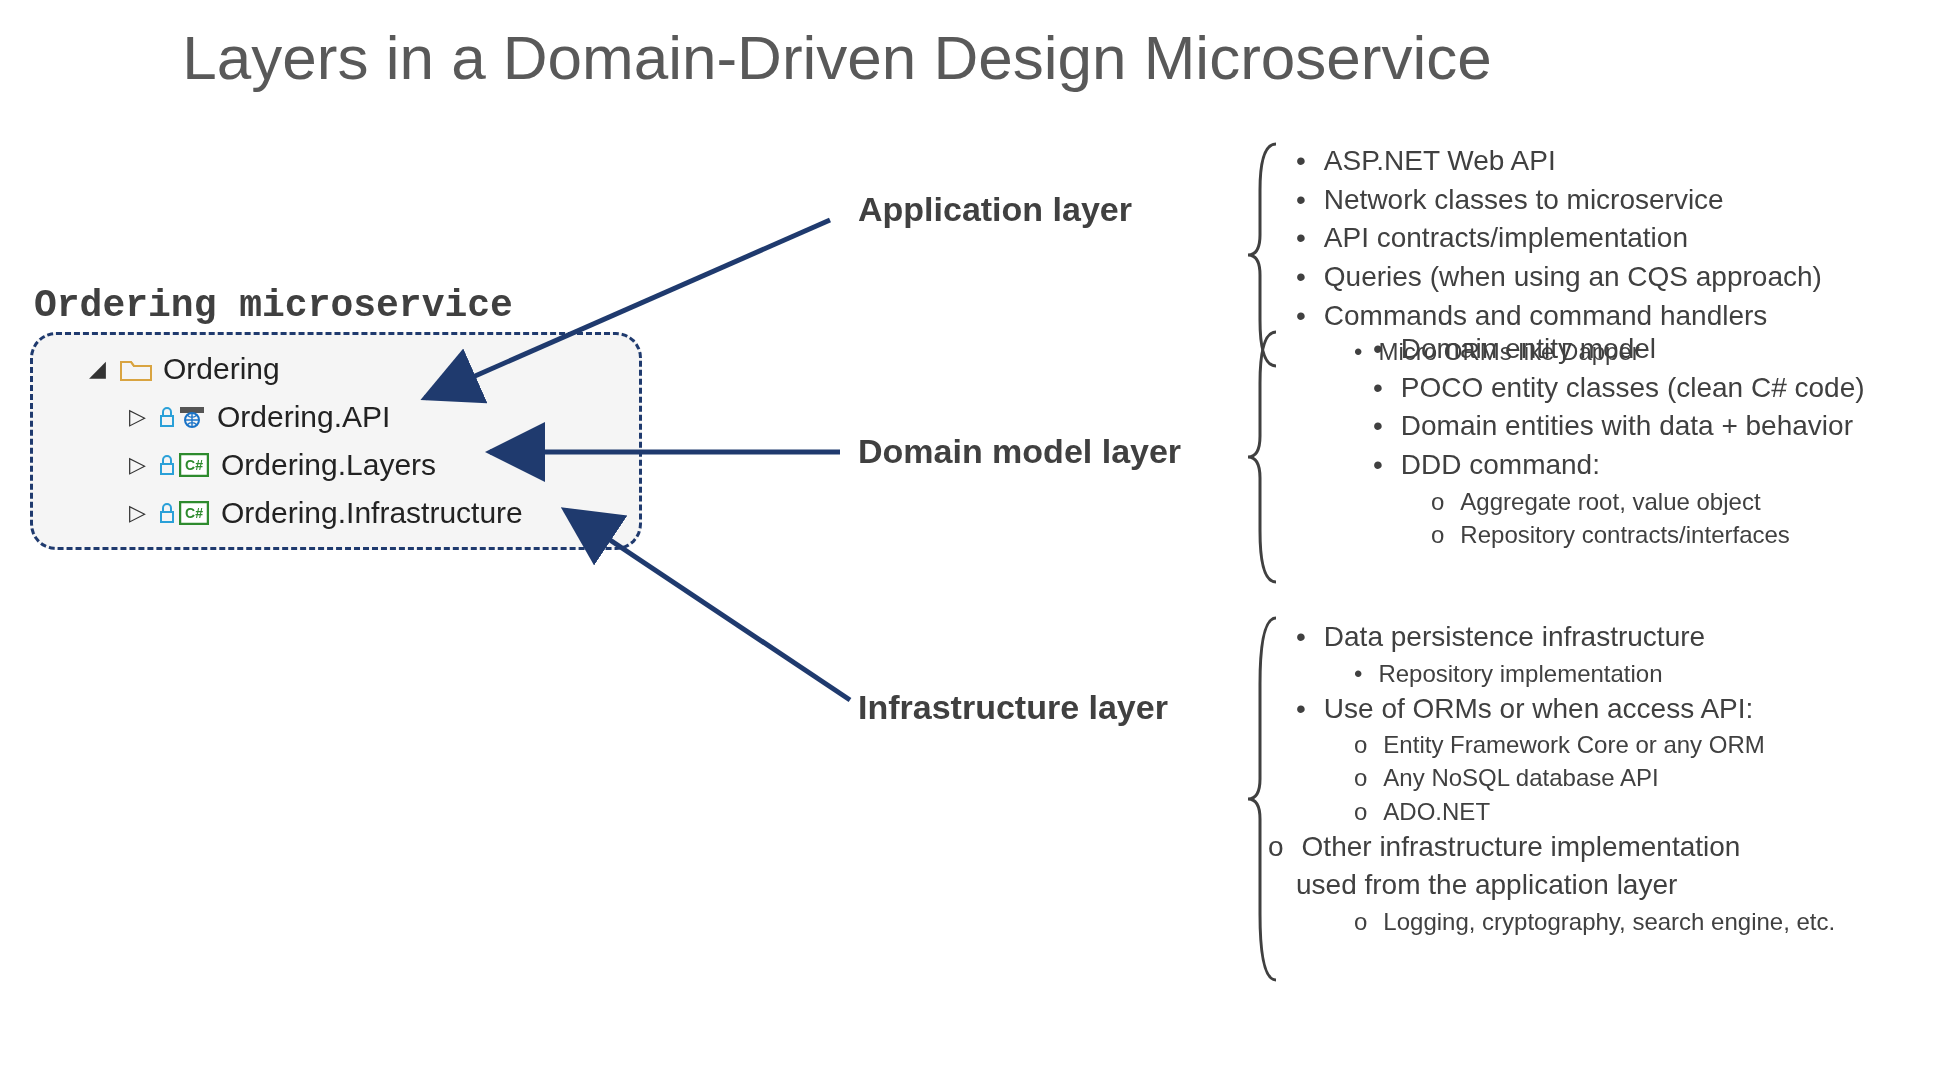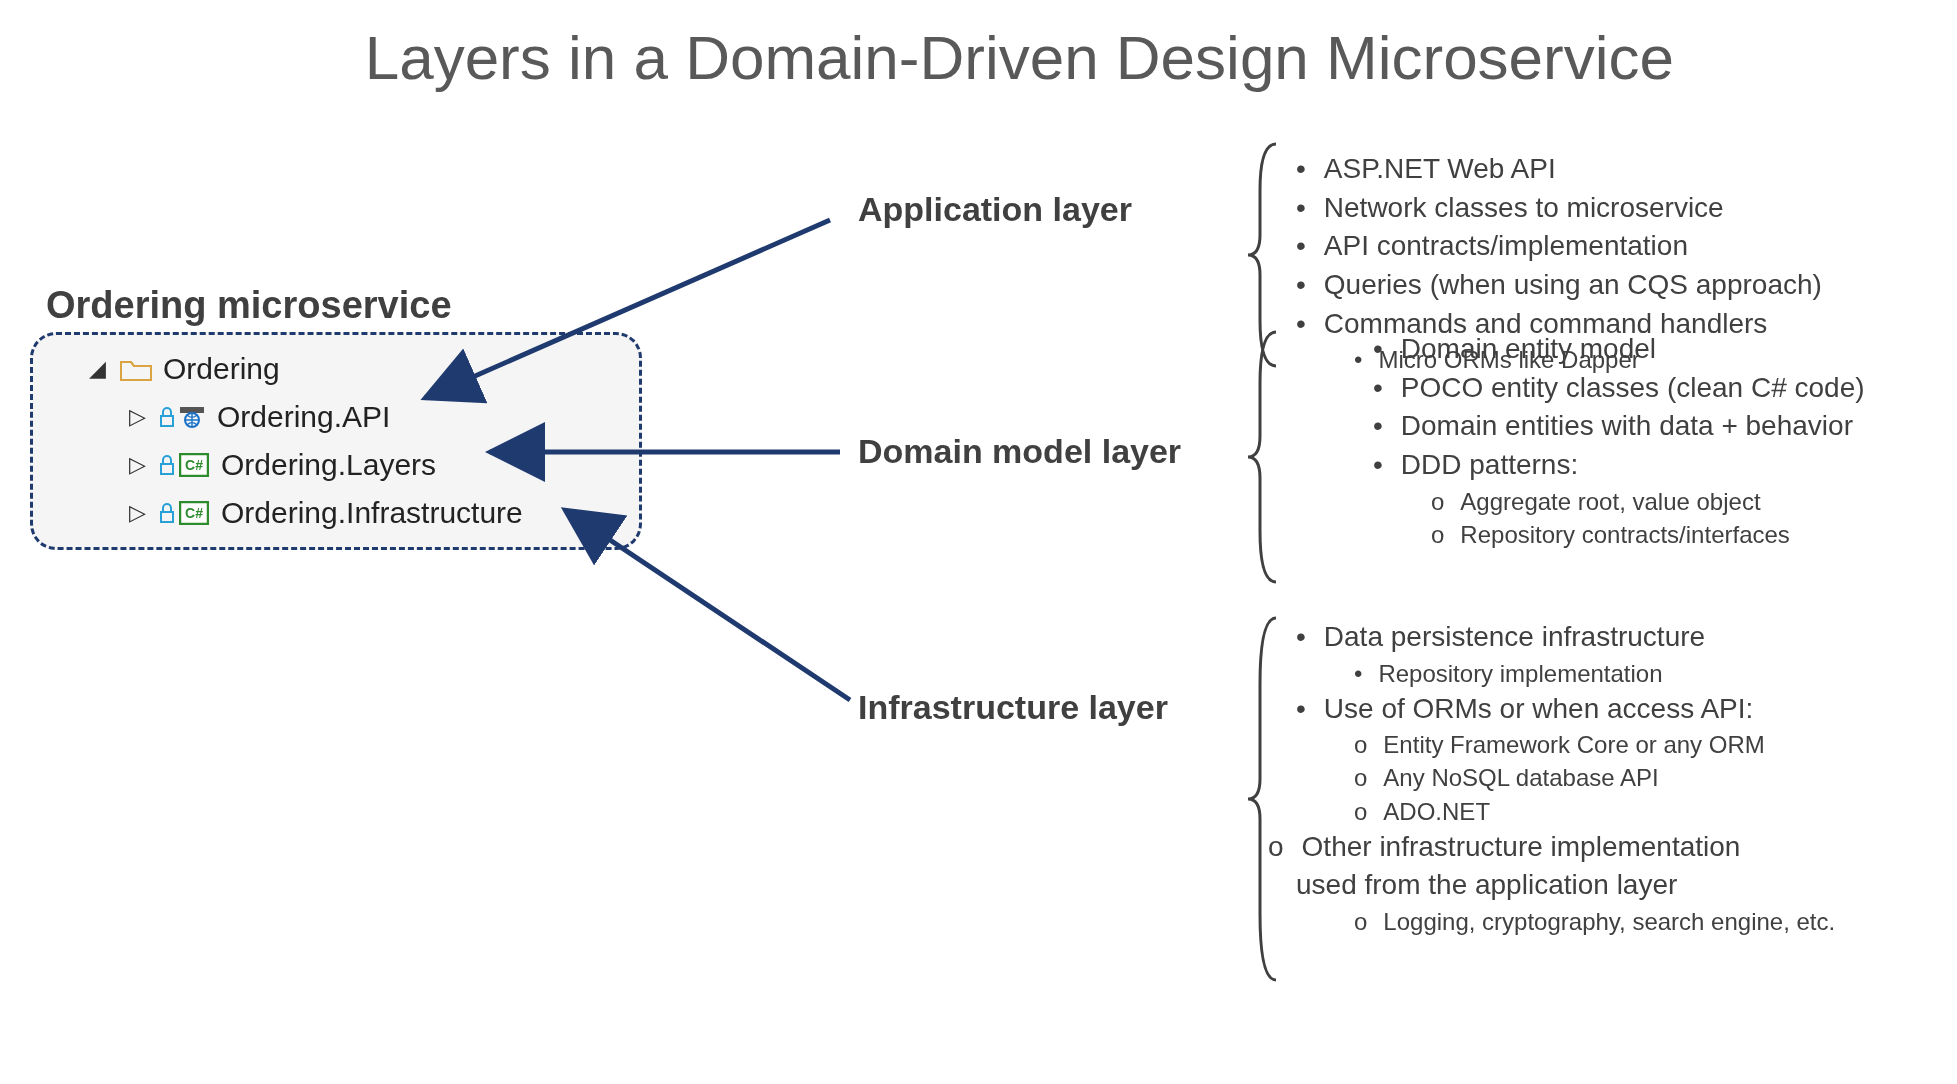--- a/index.html
+++ b/index.html
@@ -11,32 +11,33 @@
     width: 1957px;
     height: 1084px;
     position: relative;
     overflow: hidden;
   }
   .title {
     position: absolute;
     top: 22px;
     left: 0;
     width: 1674px;
-    text-align: right;
+    text-align: center;
     font-size: 62px;
     font-weight: 300;
     color: #595959;
   }
   .subtitle {
     position: absolute;
     top: 284px;
-    left: 46px;
+    left: 34px;
     font-size: 38px;
     font-weight: 600;
     color: #404040;
+    font-family: Liberation Mono, monospace;
   }
   .explorer {
     position: absolute;
     top: 332px;
     left: 30px;
     width: 612px;
     height: 218px;
     background: #f5f5f5;
     border: 3px dashed #1f3a6e;
     border-radius: 26px;
@@ -171,37 +172,37 @@
 <svg class="brace" style="left:1246px; top:140px;" width="36" height="230">
   <path d="M30 4 Q14 4 14 50 L14 95 Q14 115 2 115 Q14 115 14 135 L14 180 Q14 226 30 226" fill="none" stroke="#404040" stroke-width="3"></path>
 </svg>
 <svg class="brace" style="left:1246px; top:328px;" width="36" height="258">
   <path d="M30 4 Q14 4 14 55 L14 108 Q14 129 2 129 Q14 129 14 150 L14 203 Q14 254 30 254" fill="none" stroke="#404040" stroke-width="3"></path>
 </svg>
 <svg class="brace" style="left:1246px; top:614px;" width="36" height="370">
   <path d="M30 4 Q14 4 14 70 L14 165 Q14 185 2 185 Q14 185 14 205 L14 300 Q14 366 30 366" fill="none" stroke="#404040" stroke-width="3"></path>
 </svg>
 
-<div class="bullets" style="left:1296px; top:150px; width:640px;">
+<div class="bullets" style="left:1296px; top:142px; width:640px;">
   <ul>
     <li><span>ASP.NET Web API</span></li>
     <li><span>Network classes to microservice</span></li>
     <li><span>API contracts/implementation</span></li>
     <li><span>Queries (when using an CQS approach)</span></li>
     <li><span>Commands and command handlers</span></li>
   </ul>
   <div class="sub dot"><span>Micro ORMs like Dapper</span></div>
 </div>
 
 <div class="bullets" style="left:1373px; top:330px; width:640px;">
   <ul>
     <li><span>Domain entity model</span></li>
     <li><span>POCO entity classes (clean C# code)</span></li>
     <li><span>Domain entities with data + behavior</span></li>
-    <li><span>DDD patterns:</span></li>
+    <li><span>DDD command:</span></li>
   </ul>
   <div class="sub circ"><span>Aggregate root, value object</span></div>
   <div class="sub circ"><span>Repository contracts/interfaces</span></div>
 </div>
 
 <div class="bullets" style="left:1296px; top:618px; width:660px;">
   <ul>
     <li><span>Data persistence infrastructure</span></li>
   </ul>
   <div class="sub dot"><span>Repository implementation</span></div>

